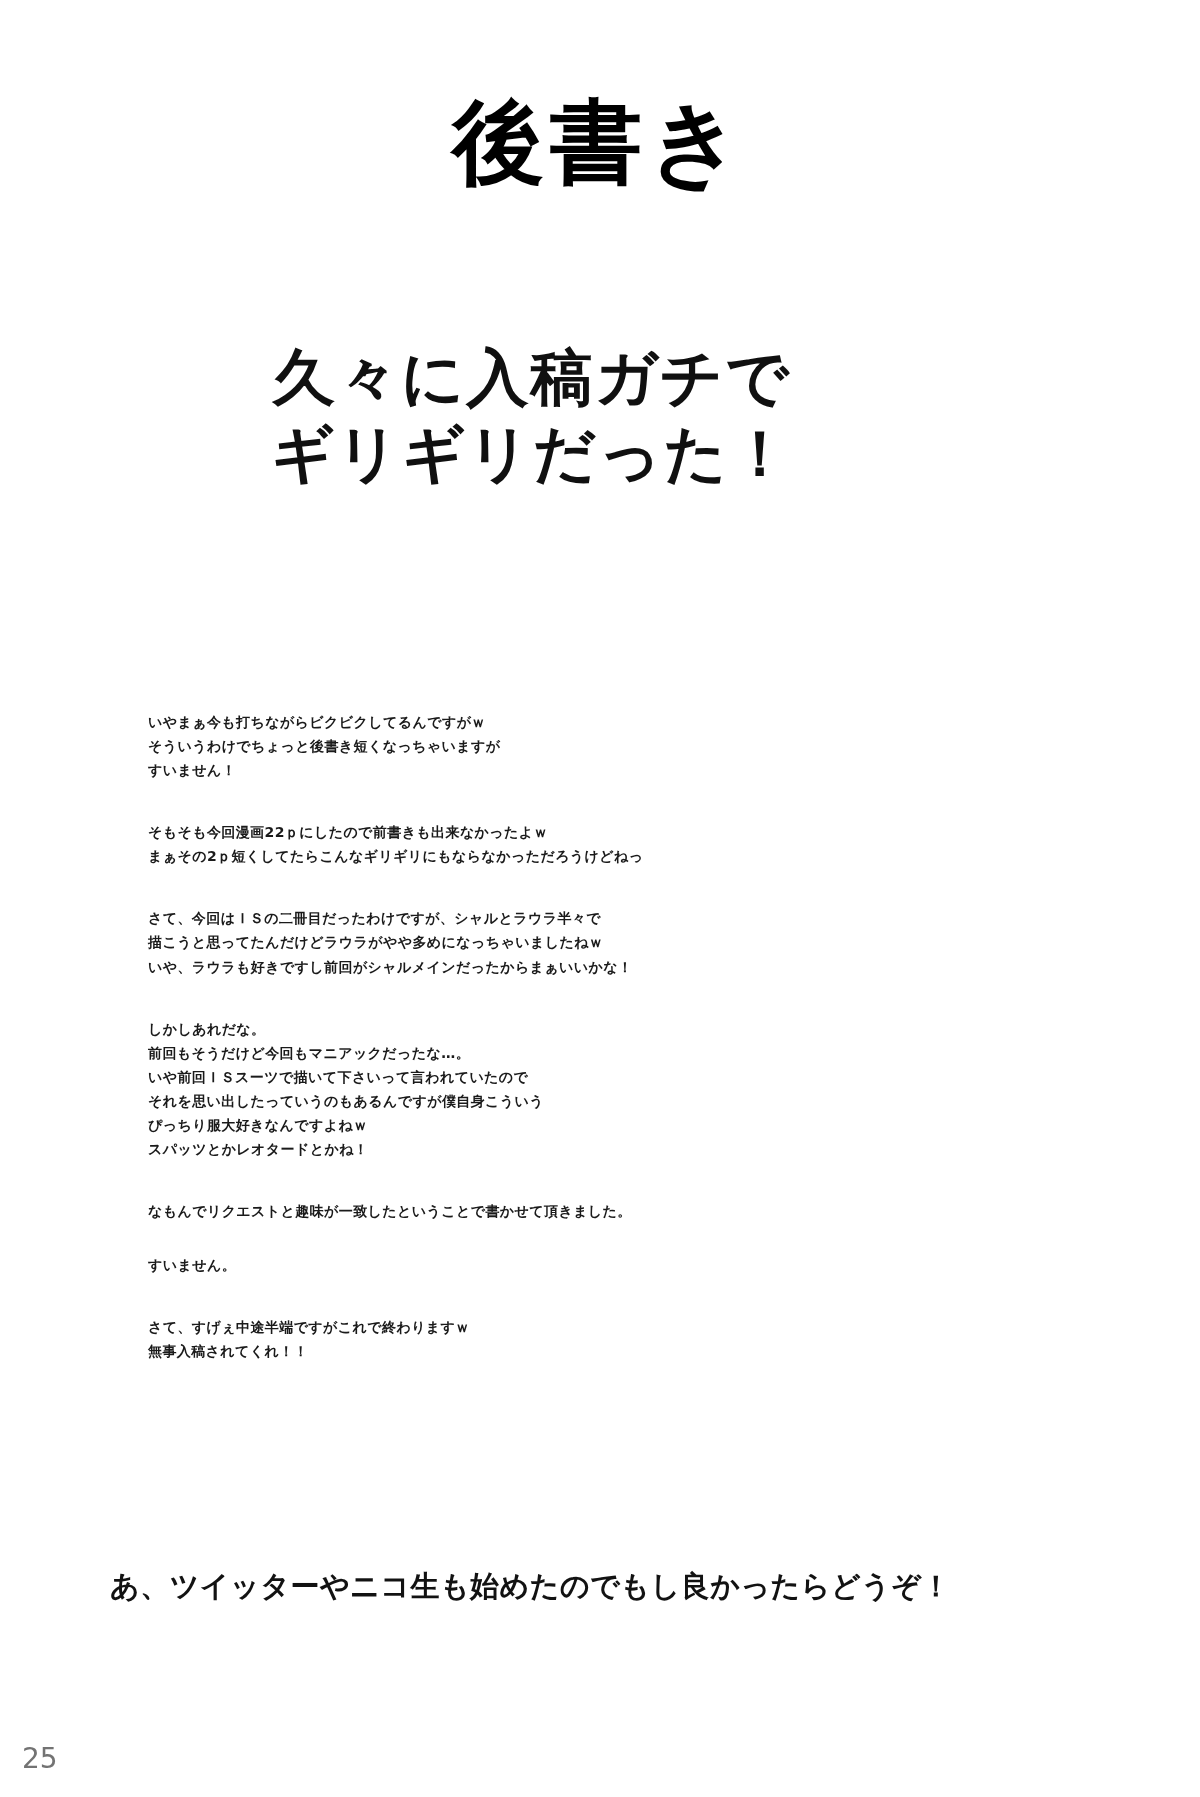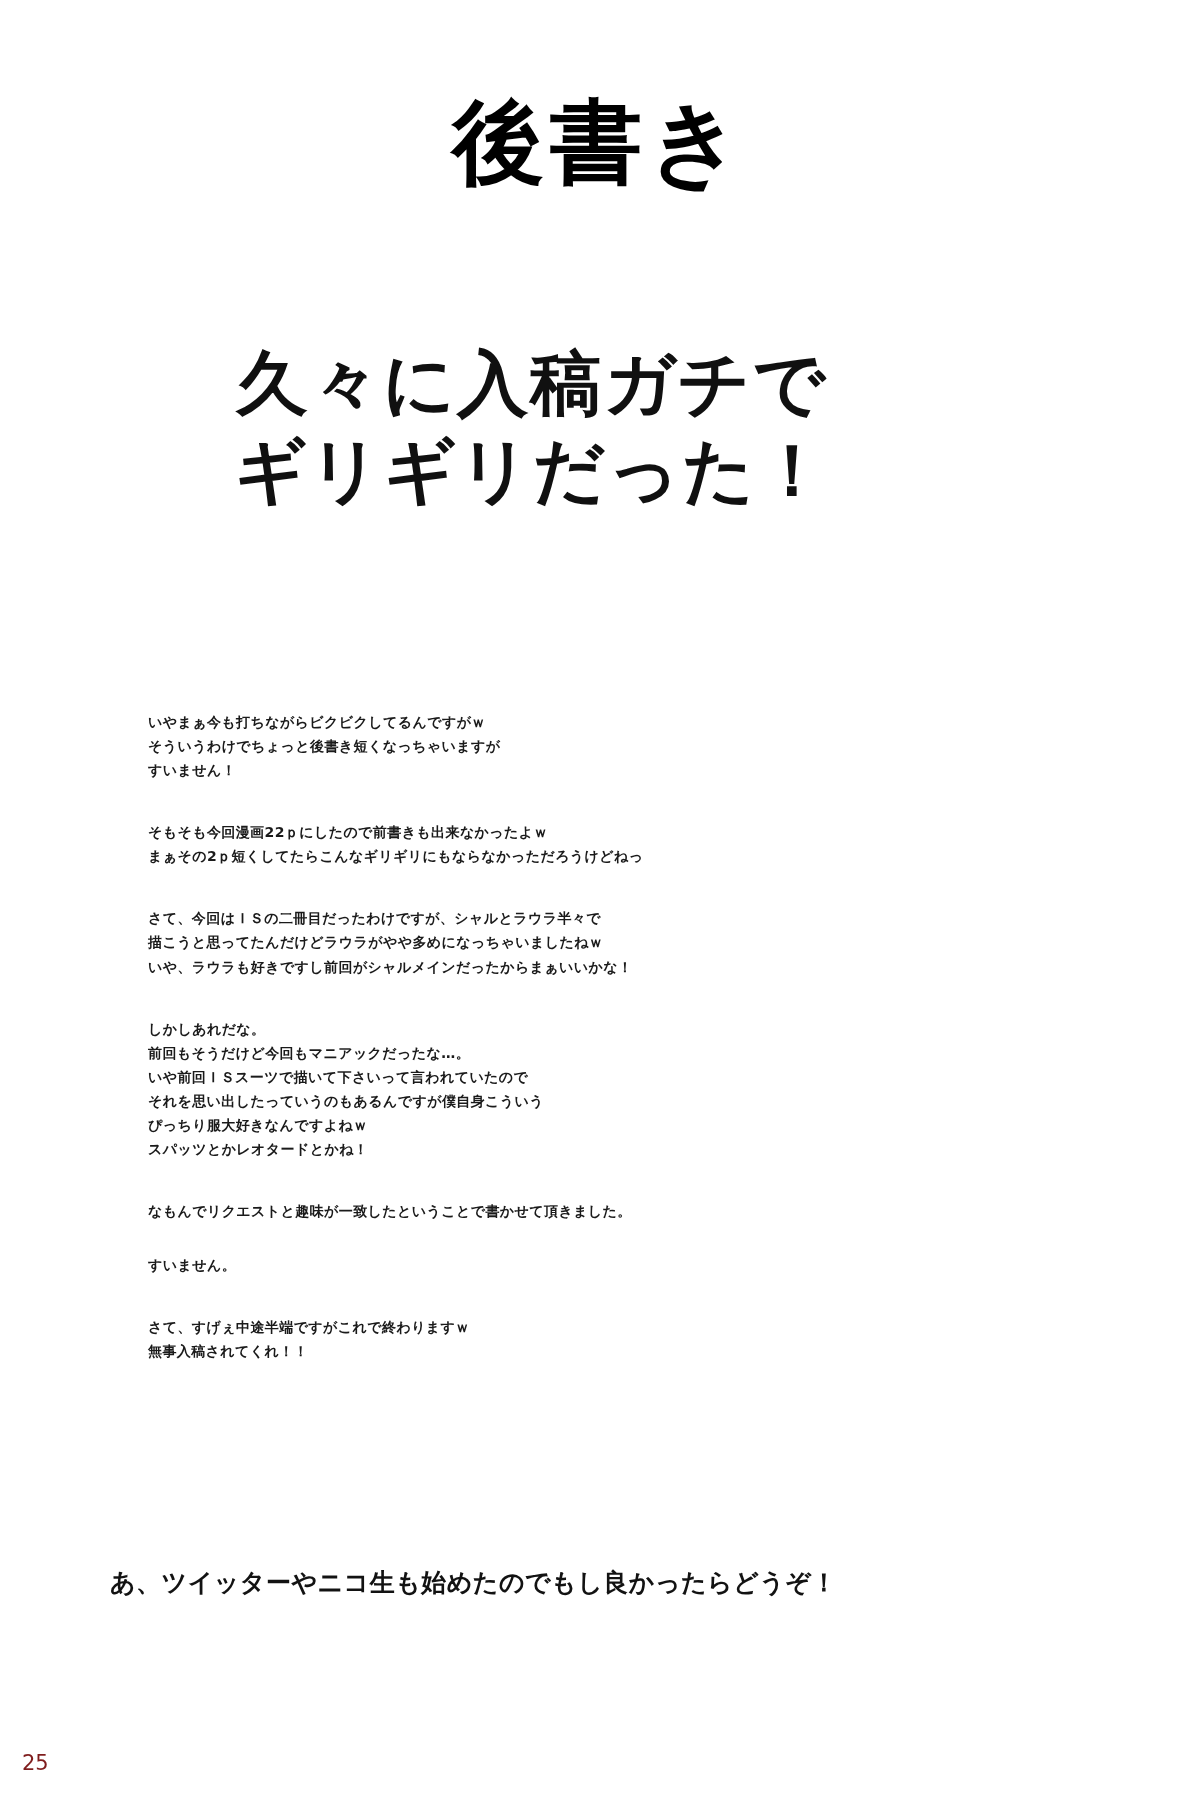--- a/index.html
+++ b/index.html
@@ -34,21 +34,21 @@
 
   
   .headline {
     position: absolute;
     left: 0;
     top: 340px;
     width: 1064px;
     text-align: center;
     font-family: "DejaVu Serif", "Liberation Serif", serif;
     font-weight: bold;
-    font-size: 71px;
+    font-size: 62px;
     line-height: 1.22;
     letter-spacing: 2px;
     color: #101010;
   }
   .headline .line {
     display: block;
     white-space: nowrap;
   }
 
   
@@ -69,35 +69,35 @@
   }
   .para .l { display: block; white-space: nowrap; }
   .para.tight { margin-bottom: 30px; }
 
   
   .closing {
     position: absolute;
     left: 110px;
     top: 1565px;
     width: 1010px;
-    font-size: 25px;
+    font-size: 29px;
     line-height: 1.45;
     font-weight: bold;
     letter-spacing: 0.5px;
     color: #121212;
   }
   .closing .l { display: block; white-space: nowrap; }
 
   
   .page-number {
     position: absolute;
     left: 22px;
     bottom: 22px;
-    font-size: 21px;
-    color: #7f1d1d;
+    font-size: 28px;
+    color: #737373;
     font-family: "DejaVu Sans", "Liberation Sans", sans-serif;
   }
 </style>
 </head>
 <body>
 
 <div class="page">
 
   <div class="afterword-title">後書き</div>
 

